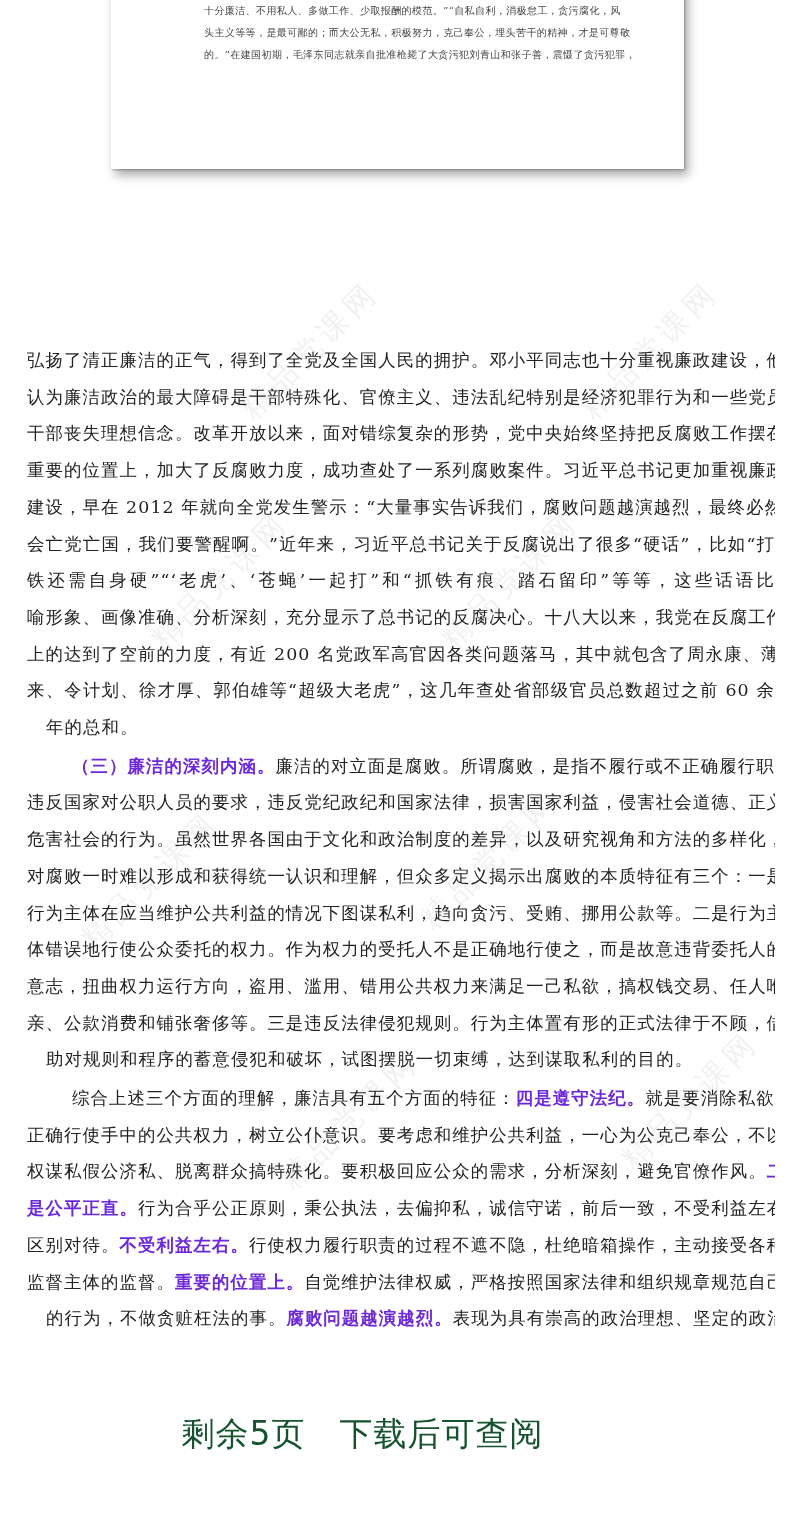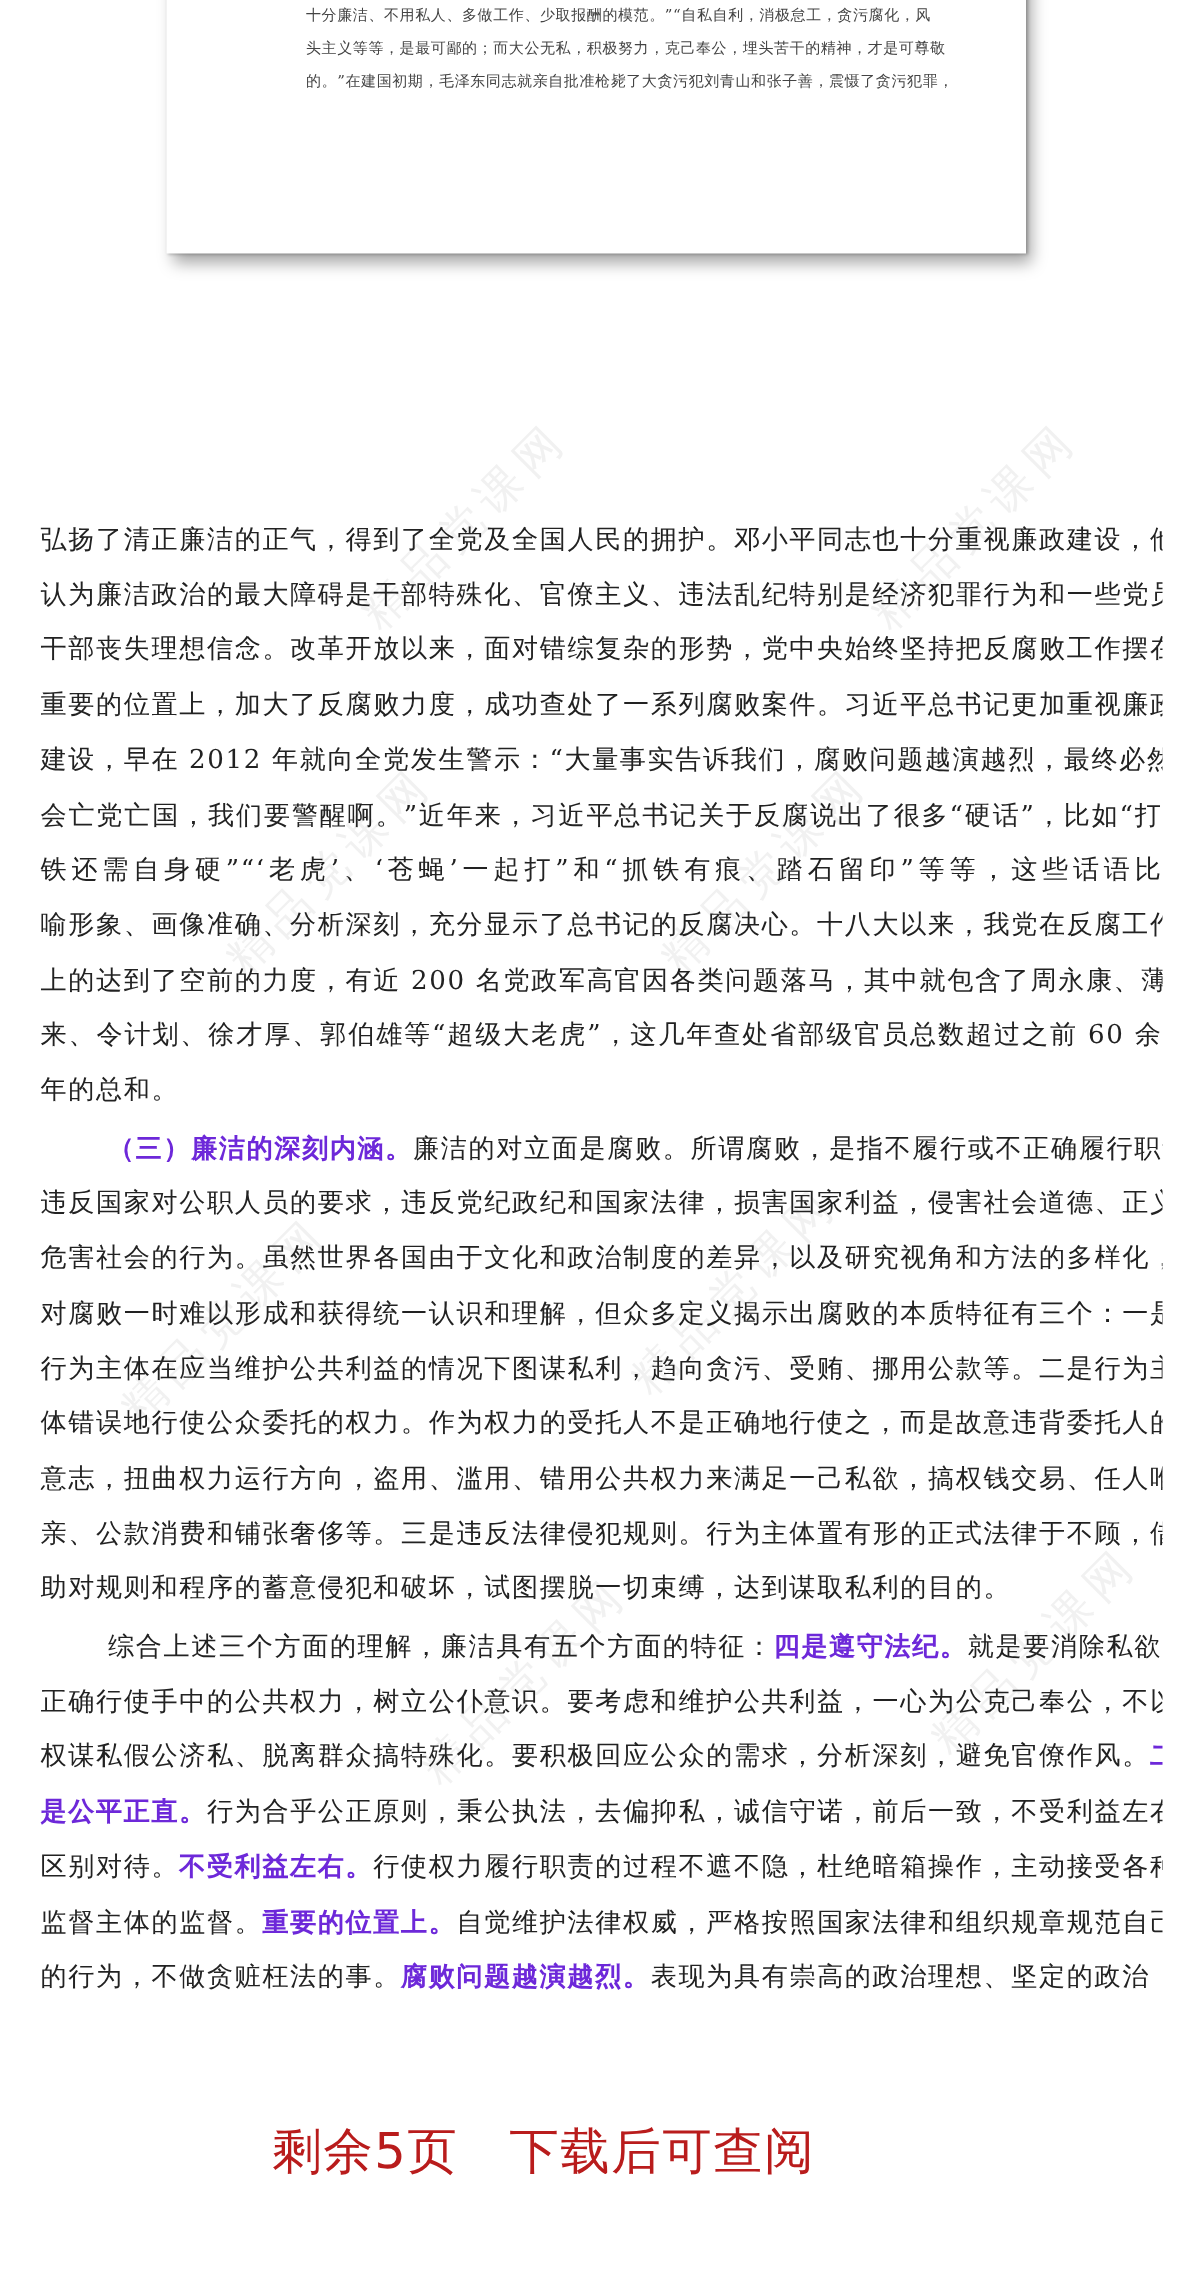--- a/index.html
+++ b/index.html
@@ -63,20 +63,21 @@
   }
   .line {
     display: block;
     white-space: nowrap;
     overflow: hidden;
     text-align: justify;
     text-align-last: justify;
   }
   .line.last {
     text-align-last: left;
+    margin-left: 19px;
   }
   .indent {
     padding-left: 45px;
   }
   .bold {
     font-weight: bold;
     color: #6d28d9;
   }
 
   
@@ -95,21 +96,21 @@
 
   
   .remaining {
     position: absolute;
     left: 0;
     width: 725px;
     top: 1412px;
     text-align: center;
     font-family: "DejaVu Sans", "Liberation Sans", sans-serif;
     font-size: 33px;
-    color: #b91c1c;
+    color: #14532d;
     letter-spacing: 1px;
     cursor: pointer;
   }
   .remaining .gap {
     display: inline-block;
     width: 34px;
   }
 </style>
 </head>
 <body>

